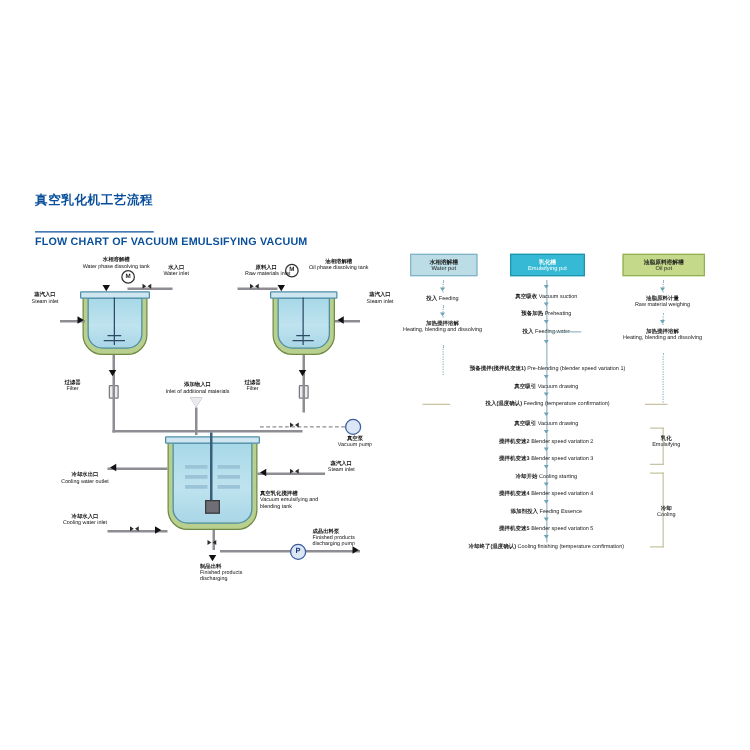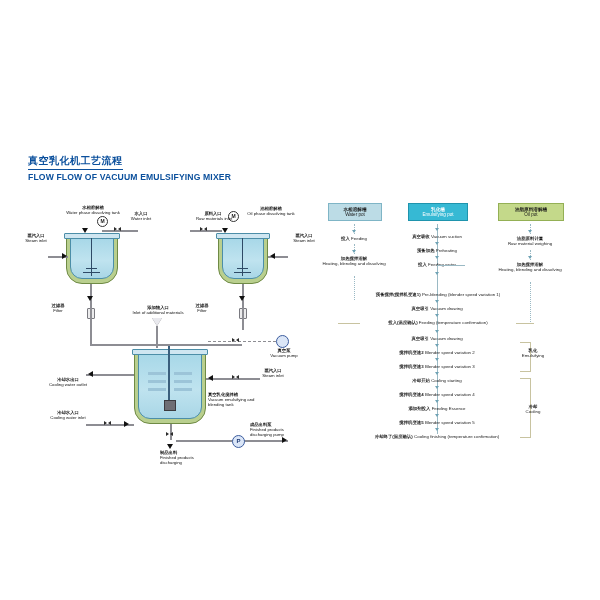--- a/index.html
+++ b/index.html
@@ -7,21 +7,21 @@
     width:600px;height:600px;background:#ffffff;
     font-family:"Liberation Sans","DejaVu Sans",sans-serif;
     color:#1a1a1a;overflow:hidden;position:relative;
   }
   #root{position:absolute;inset:0;}
 
   
   .title-block{position:absolute;left:28px;top:150px;}
   .title-cn{
     font-size:10px;font-weight:bold;color:#0a4f9c;letter-spacing:.5px;
-    border-bottom:1.6px solid #0a4f9c;display:inline-block;padding-bottom:1px;
+    border-bottom:1.6px solid #0a4f9c;display:inline-block;padding-bottom:18px;
   }
   .title-en{
     font-size:8.6px;font-weight:bold;color:#0a4f9c;letter-spacing:.15px;
     margin-top:2px;white-space:nowrap;
   }
 
   
   .lbl{position:absolute;font-size:4.3px;line-height:1.22;color:#111;
        text-align:center;white-space:nowrap;}
   .lbl .cn{font-weight:bold;display:block;}
@@ -114,21 +114,21 @@
   .side-lbl{position:absolute;font-size:4.4px;line-height:1.2;text-align:center;}
   .side-lbl .cn{font-weight:bold;display:block;}
 </style>
 </head>
 <body>
 
 <div id="root">
 
   <div class="title-block">
     <div class="title-cn">真空乳化机工艺流程</div>
-    <div class="title-en">FLOW FLOW OF VACUUM EMULSIFYING MIXER</div>
+    <div class="title-en">FLOW CHART OF VACUUM EMULSIFYING VACUUM</div>
   </div>
 
   <div class="eq">
 
     <div class="tank" style="left:66px;top:236px;width:52px;height:48px;">
       <div class="jacket"></div>
       <div class="inner"></div>
       <div class="lid"></div>
       <div class="shaft" style="left:25px;top:2px;height:38px;"></div>
       <div class="blade" style="left:17px;top:36px;width:17px;"></div>

